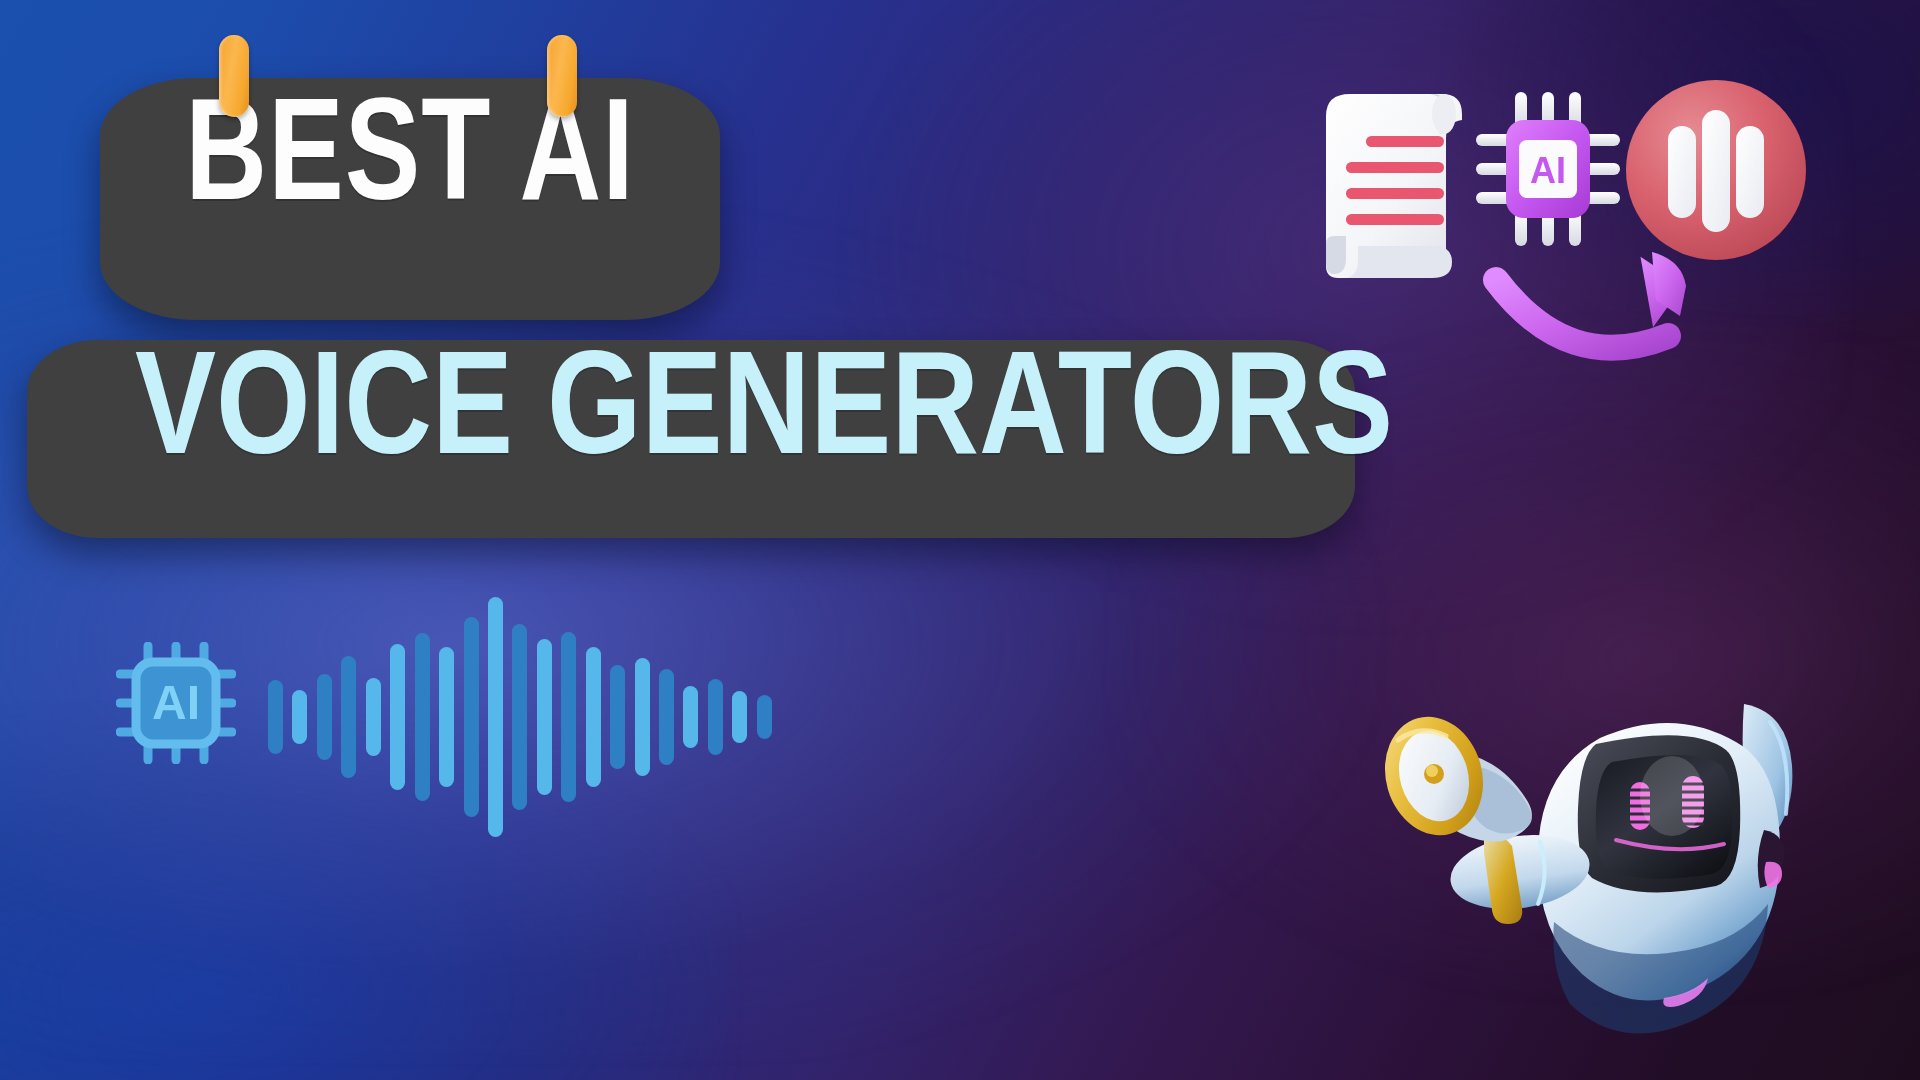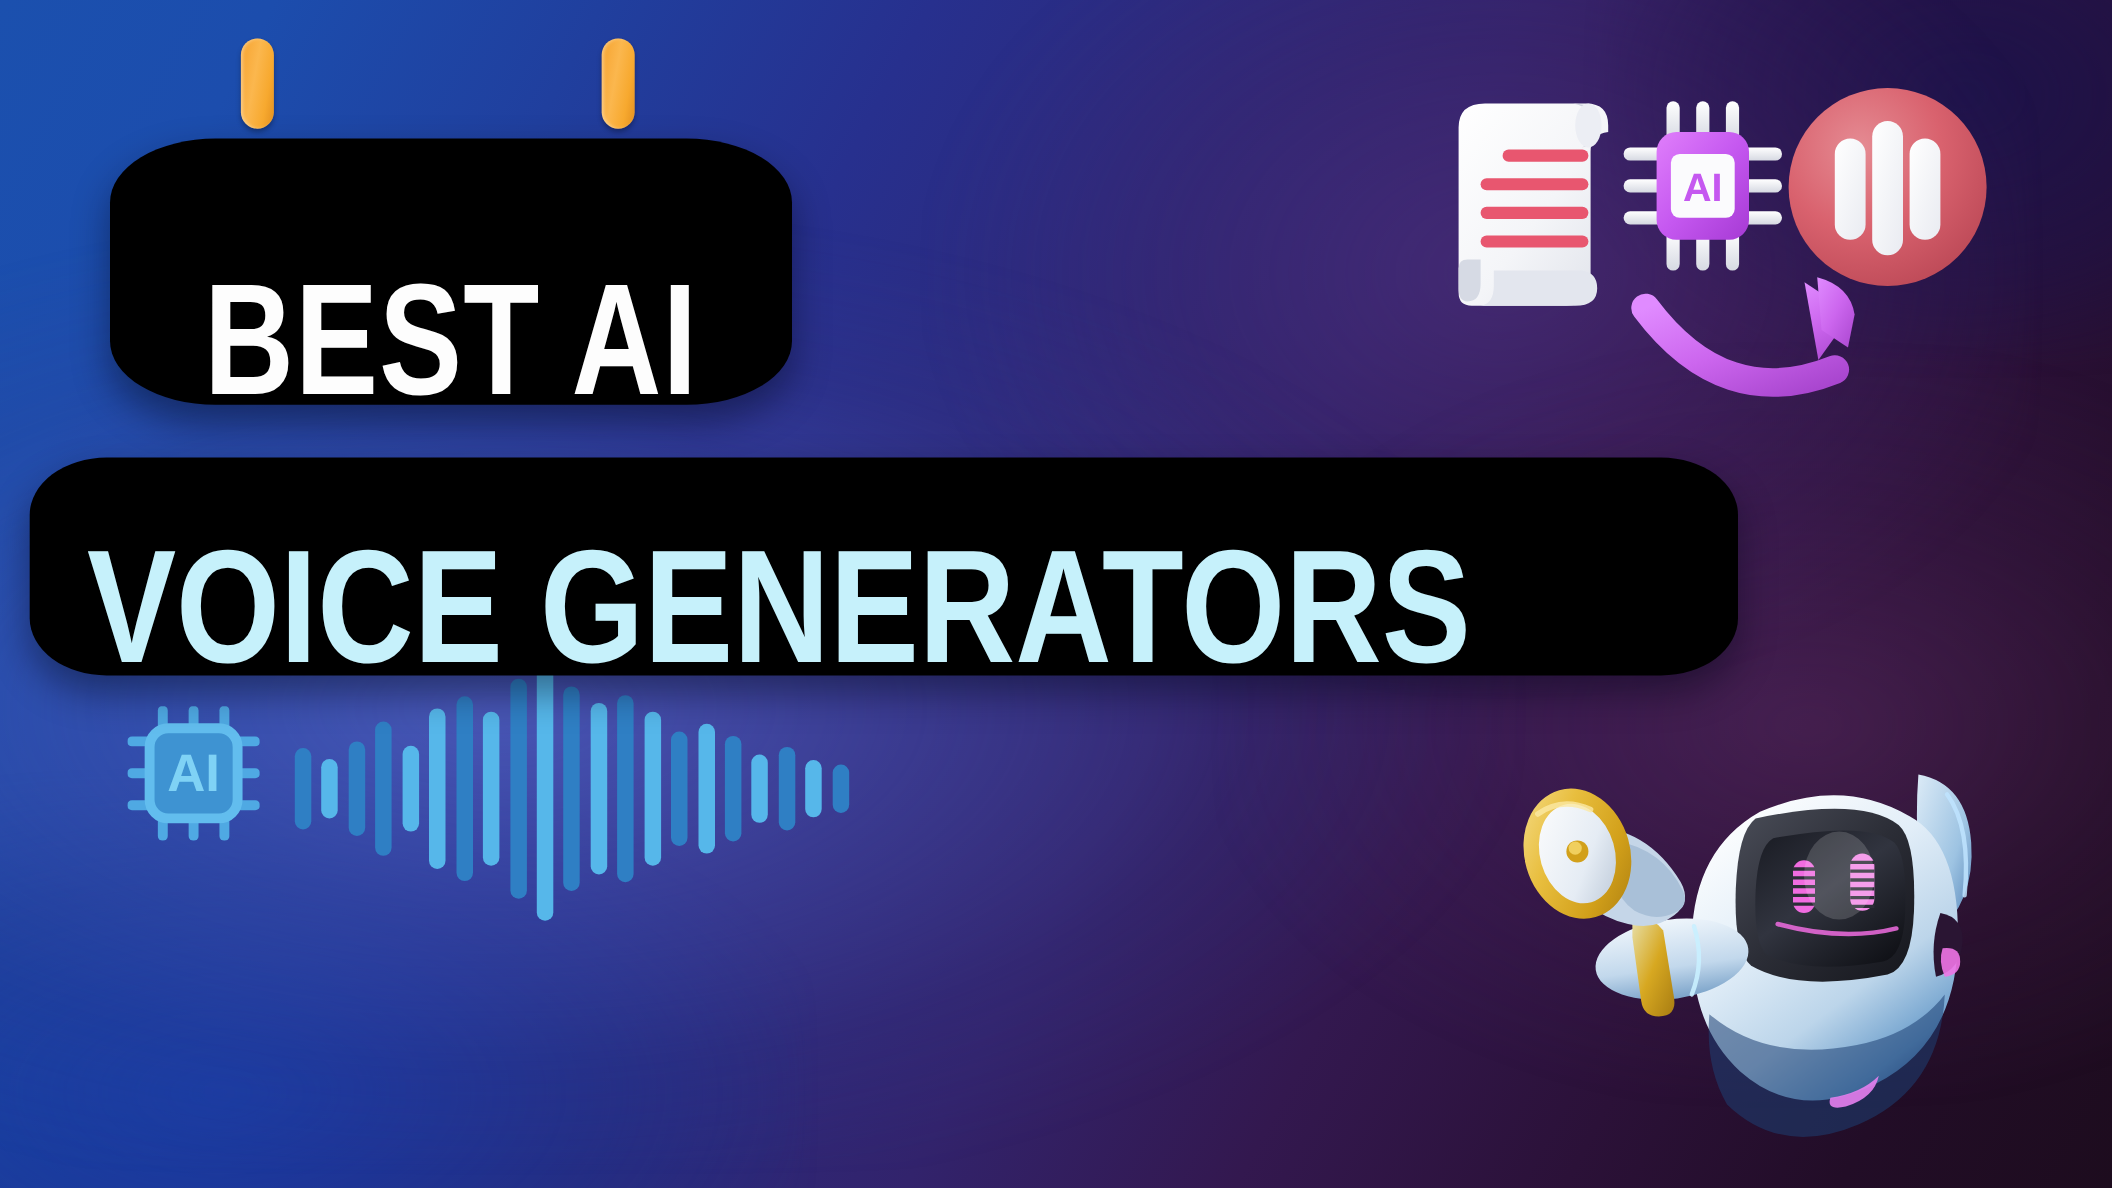--- a/index.html
+++ b/index.html
@@ -75,35 +75,34 @@
     background:linear-gradient(100deg,#f6a22e 0%,#fbb74e 42%,#f7a92f 74%,#e3901f 100%);
     box-shadow:0 3px 5px rgba(0,0,0,.30), inset 2px 0 3px rgba(255,255,255,.35);
     z-index:6;
   }
   .pin.p1{left:219px;top:35px;}
   .pin.p2{left:547px;top:35px;}
 
   
   .banner{
     position:absolute;
-    background:#000000;
-    display:flex;align-items:flex-end;
+    background:#404040;
+    display:flex;align-items:flex-start;
     box-shadow:0 16px 34px rgba(3,4,20,.42);
     z-index:5;
-    margin-top:48px;
   }
   .banner-top{
     left:100px;top:78px;width:620px;height:242px;
     border-radius:96px/58px;
     justify-content:center;
   }
   .banner-bot{
-    left:27px;top:368px;width:1553px;height:198px;
+    left:27px;top:340px;width:1328px;height:198px;
     border-radius:70px/52px;
-    padding-left:52px;box-sizing:border-box;
+    padding-left:108px;box-sizing:border-box;
   }
   .t-best{
     font-family:"Liberation Sans Narrow","Liberation Sans",sans-serif;
     font-weight:700;font-size:118px;line-height:1;
     letter-spacing:1px;
     color:#fdfdfd;
     transform:scaleY(1.22) scaleX(.96);
     transform-origin:center;
     text-shadow:0 2px 0 rgba(0,0,0,.22);
     white-space:nowrap;

